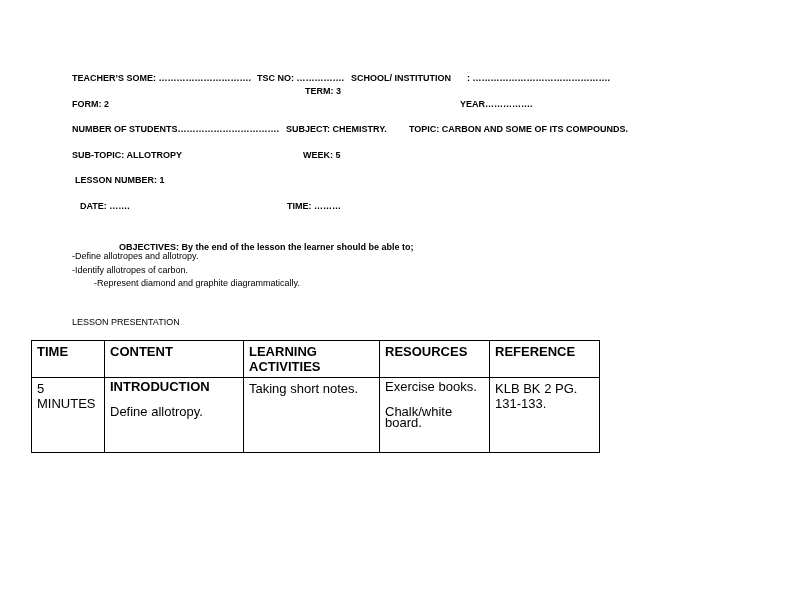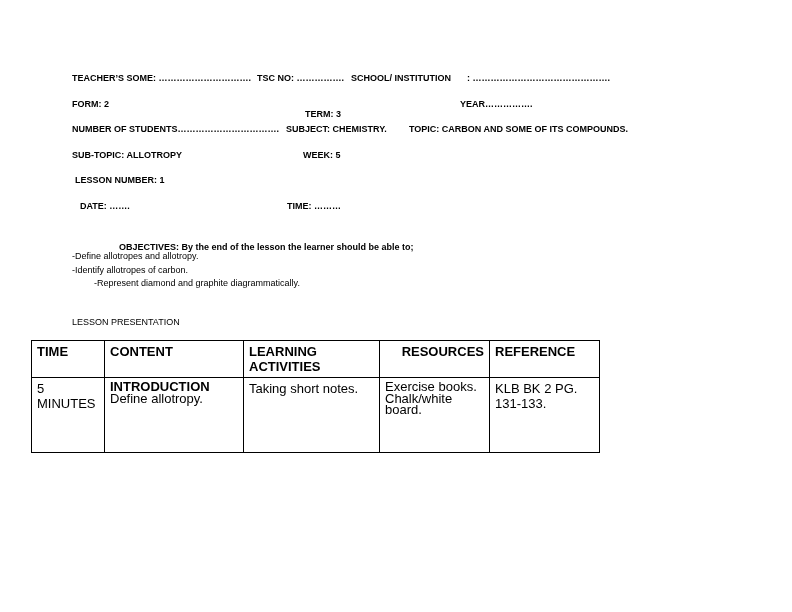--- a/index.html
+++ b/index.html
@@ -6,32 +6,32 @@
   body { width:792px; height:612px; background:#ffffff; position:relative; overflow:hidden;
          font-family:"Liberation Sans", sans-serif; color:#000; }
   .t { position:absolute; font-size:9px; white-space:nowrap; line-height:11px; }
   .b { font-weight:bold; }
   table { position:absolute; left:31px; top:340px; border-collapse:collapse; font-size:13px;
           font-family:"Liberation Sans", sans-serif; }
   td, th { border:1px solid #000; vertical-align:top; text-align:left; padding:3px 5px; }
   th { font-weight:bold; height:15px; }
   td { height:68px; }
   .cell-line { display:block; line-height:11px; }
-  .gap { margin-top:1px; }
+  .gap { margin-top:14px; }
 </style>
 </head>
 <body>
 
 <div class="t b" style="left:72px;top:73px;">TEACHER’S SOME: ………………………….</div>
 <div class="t b" style="left:257px;top:73px;">TSC NO: …………….</div>
 <div class="t b" style="left:351px;top:73px;">SCHOOL/ INSTITUTION</div>
 <div class="t b" style="left:467px;top:73px;">: ……………………………………….</div>
 
 <div class="t b" style="left:72px;top:99px;">FORM: 2</div>
-<div class="t b" style="left:305px;top:109px;">TERM: 3</div>
+<div class="t b" style="left:305px;top:86px;">TERM: 3</div>
 <div class="t b" style="left:460px;top:99px;">YEAR…………….</div>
 
 <div class="t b" style="left:72px;top:124px;">NUMBER OF STUDENTS…………………………….</div>
 <div class="t b" style="left:286px;top:124px;">SUBJECT: CHEMISTRY.</div>
 <div class="t b" style="left:409px;top:124px;">TOPIC: CARBON AND SOME OF ITS COMPOUNDS.</div>
 
 <div class="t b" style="left:72px;top:150px;">SUB-TOPIC: ALLOTROPY</div>
 <div class="t b" style="left:303px;top:150px;">WEEK:  5</div>
 
 <div class="t b" style="left:75px;top:175px;">LESSON NUMBER:  1</div>
@@ -48,21 +48,21 @@
 <div class="t" style="left:72px;top:278px;margin-left:22px;">-Represent diamond and graphite diagrammatically.</div>
 
 <div class="t" style="left:72px;top:317px;">LESSON PRESENTATION</div>
 
 <table>
   <tbody>
       <tr>
     <th style="width:62px;">TIME</th>
     <th style="width:128px;">CONTENT</th>
     <th style="width:125px;">LEARNING ACTIVITIES</th>
-    <th style="width:99px;text-align:right;">RESOURCES</th>
+    <th style="width:99px;">RESOURCES</th>
     <th style="width:99px;">REFERENCE</th>
   </tr>
   <tr>
     <td>5 MINUTES</td>
     <td>
       <span class="cell-line b">INTRODUCTION</span>
       <span class="cell-line gap">Define allotropy.</span>
     </td>
     <td>Taking short notes.</td>
     <td>

